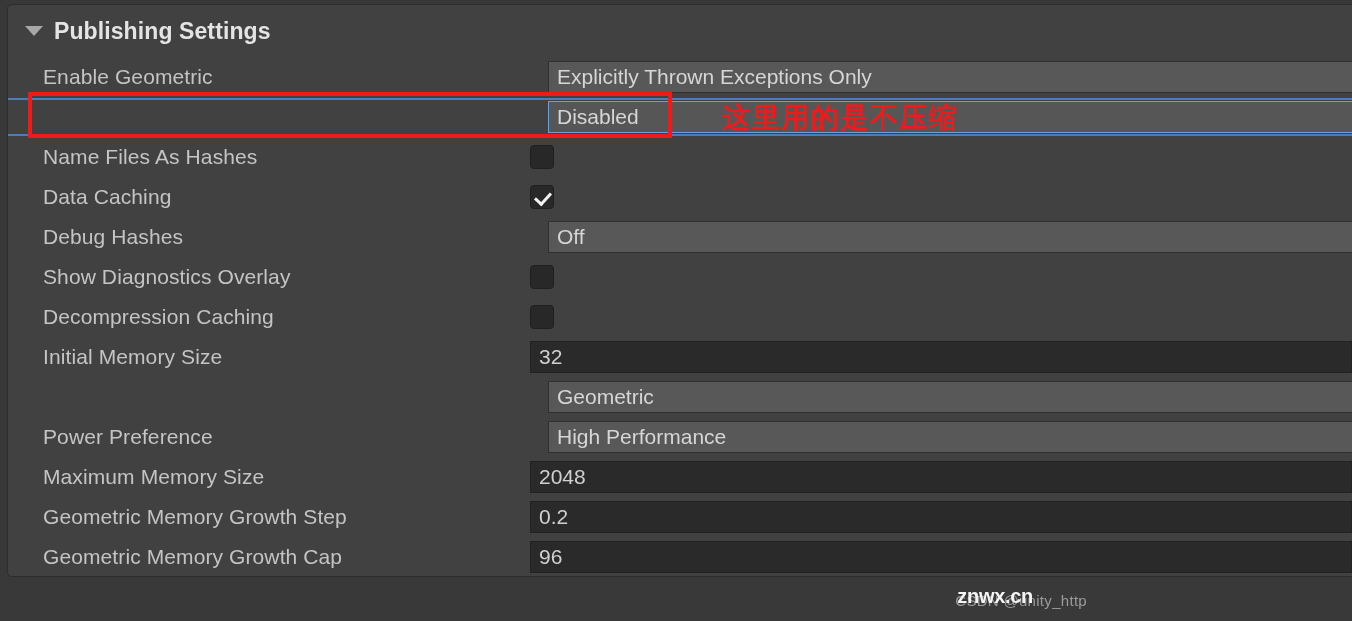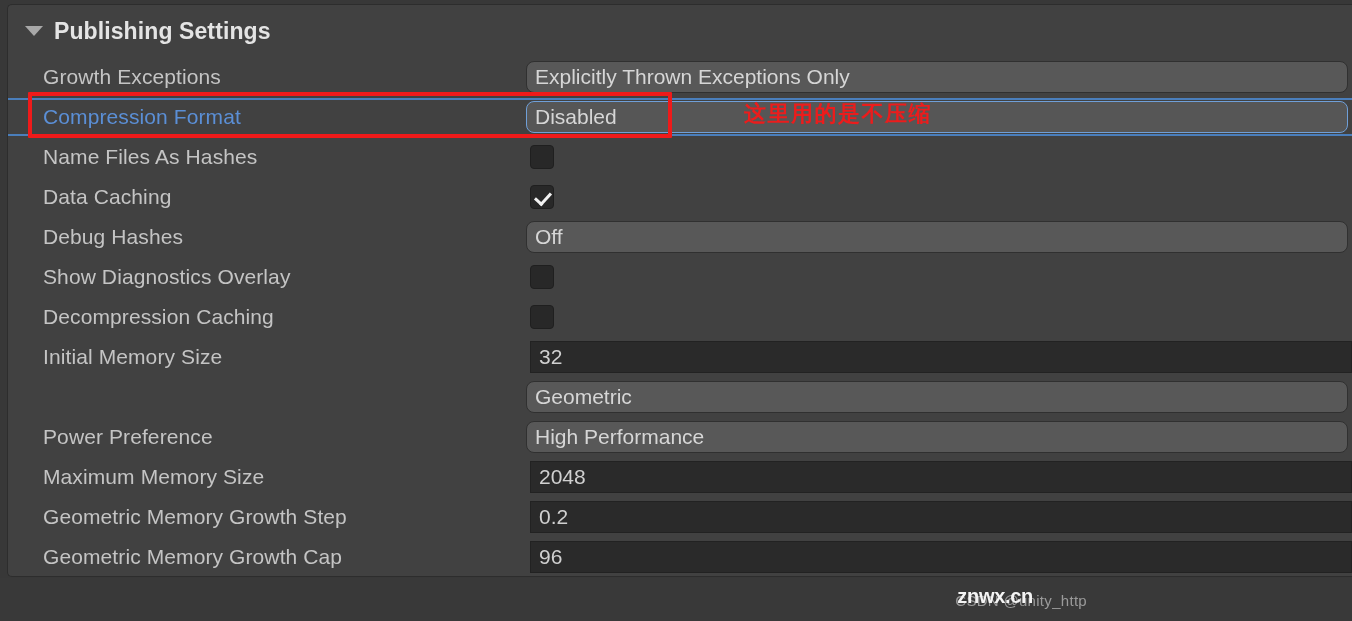--- a/index.html
+++ b/index.html
@@ -92,24 +92,24 @@
     top: 0;
     bottom: 0;
     display: flex;
     align-items: center;
   }
 
   
   .dropdown {
     height: 32px;
     width: calc(100% - 8px);
-    margin-left: 3px;
+    margin-left: 25px;
     background: #585858;
     border: 1px solid #303030;
-    border-radius: 8px;
+    border-radius: 0;
     display: flex;
     align-items: center;
     padding-left: 8px;
     color: #d6d6d6;
     font-size: 21px;
     white-space: nowrap;
     overflow: hidden;
   }
 
   
@@ -175,24 +175,24 @@
     height: 46px;
     border: 4px solid #ef1a1a;
     border-radius: 1px;
     pointer-events: none;
     z-index: 40;
   }
 
   
   .cn-note {
     position: absolute;
-    left: 744px;
+    left: 722px;
     top: 99px;
     color: #ec1c1c;
-    font-size: 22px;
+    font-size: 28px;
     font-weight: bold;
     letter-spacing: 1.5px;
     white-space: nowrap;
     z-index: 41;
     font-family: "DejaVu Sans", "Liberation Sans", sans-serif;
   }
 
   
   .bottom-strip {
     position: absolute;
@@ -232,28 +232,27 @@
 
   <div class="panel">
 
     <div class="foldout">
       <span class="tri"></span>
       <span class="foldout-title">Publishing Settings</span>
     </div>
 
     <div class="rows" id="rows-container">
         <div class="row">
-          <div class="row-label">Growth Exceptions</div>
+          <div class="row-label">Enable Geometric</div>
           <div class="field-zone">
             <div class="dropdown">Explicitly Thrown Exceptions Only</div>
           </div>
         </div>
         <div class="row focused">
           <div class="focus-ring"></div>
-          <div class="row-label accent">Compression Format</div>
           <div class="field-zone">
             <div class="dropdown">Disabled</div>
           </div>
         </div>
         <div class="row">
           <div class="row-label">Name Files As Hashes</div>
           <div class="field-zone">
             <div class="checkbox"></div>
           </div>
         </div>

